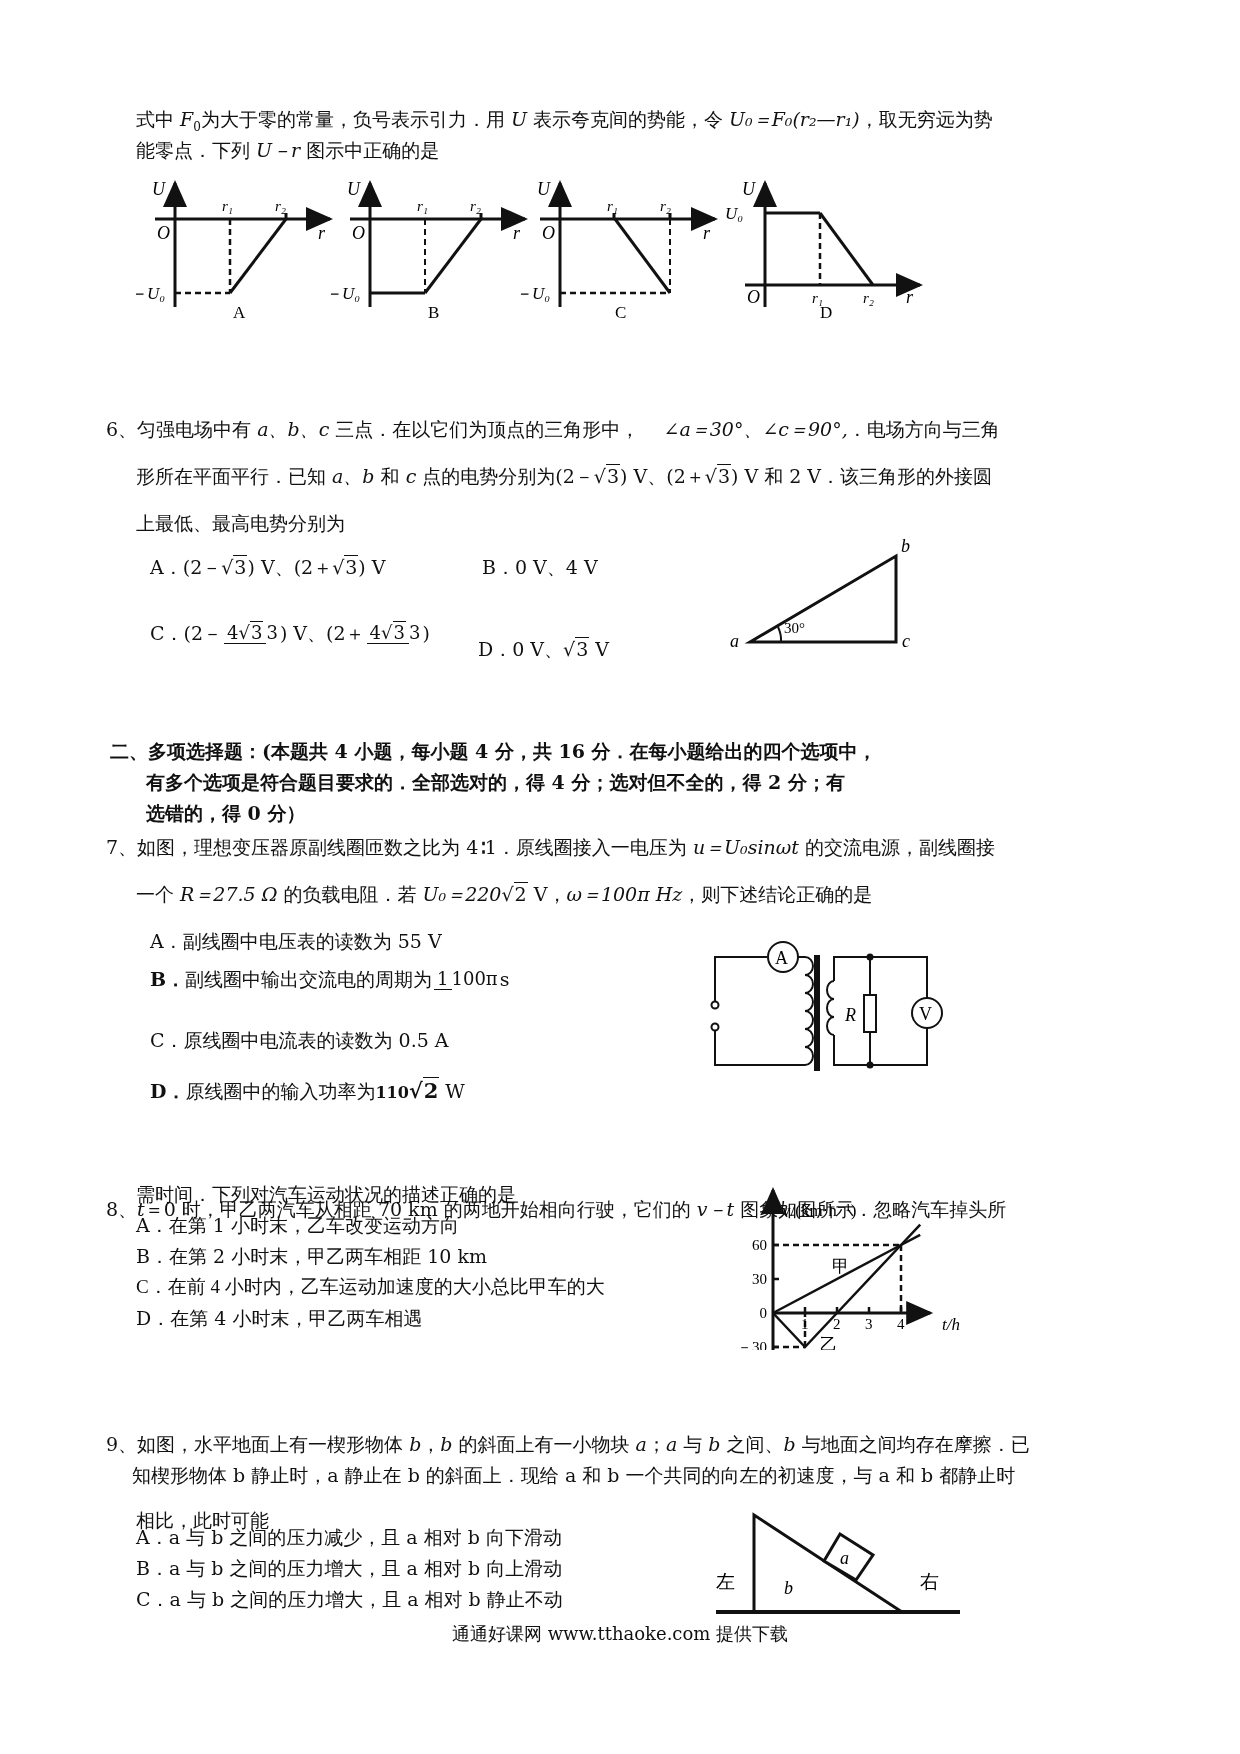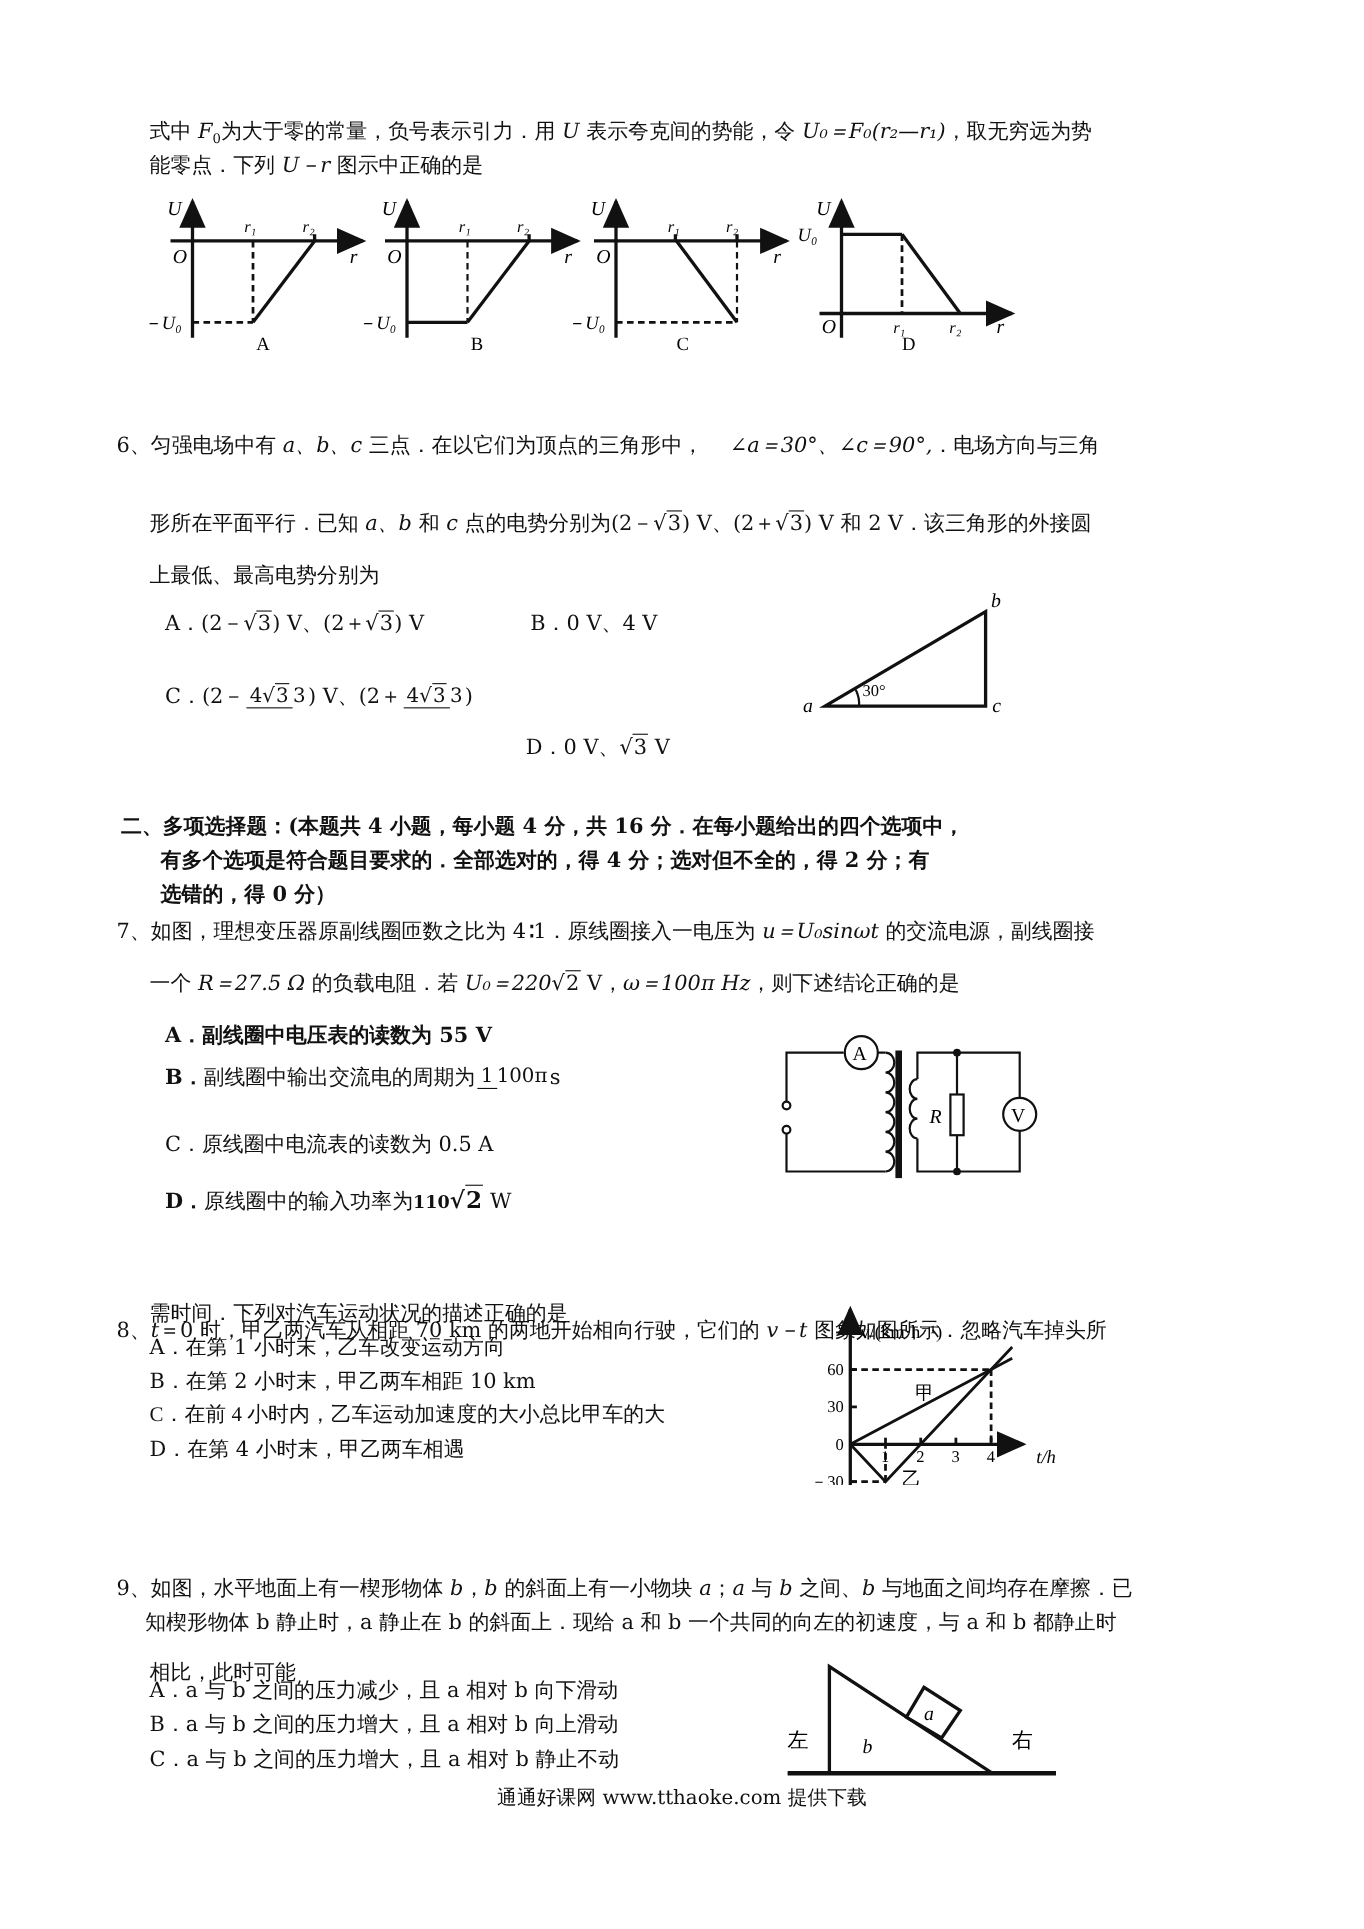--- a/index.html
+++ b/index.html
@@ -93,21 +93,21 @@
     <text x="22" y="20" font-size="18" font-style="italic">U</text>
     <text x="5" y="44" font-size="17" font-style="italic">U₀</text>
     <text x="27" y="128" font-size="18" font-style="italic">O</text>
     <text x="92" y="128" font-size="15" font-style="italic">r₁</text>
     <text x="143" y="128" font-size="15" font-style="italic">r₂</text>
     <text x="186" y="128" font-size="18" font-style="italic">r</text>
     <text x="100" y="143" font-size="17">D</text>
   </g>
 </svg>
 
-<div class="line" style="left:106px; top:394px;">
+<div class="line" style="left:106px; top:418px;">
   <span>6、</span><span>匀强电场中有 </span><i>a、b、c</i><span> 三点．在以它们为顶点的三角形中，</span>&nbsp;&nbsp;&nbsp;&nbsp;<i>∠a＝30°、∠c＝90°,</i><span>．电场方向与三角</span>
 </div>
 <div class="line" style="left:136px; top:465px;">
   <span>形所在平面平行．已知 </span><i>a、b</i><span> 和 </span><i>c</i><span> 点的电势分别为</span><span>(2－</span><span class="sqrt">√<span class="rad">3</span></span><span>) V、</span><span>(2＋</span><span class="sqrt">√<span class="rad">3</span></span><span>) V 和 2 V．该三角形的外接圆</span>
 </div>
 <div class="line" style="left:136px; top:512px;">
   <span>上最低、最高电势分别为</span>
 </div>
 
 <div class="line" style="left:150px; top:556px;">
@@ -123,21 +123,21 @@
       <span class="num"><span>4</span><span class="sqrt">√<span class="rad">3</span></span></span>
       <span class="den">3</span>
     </span>
   <span>) V、(2＋</span>
   <span class="frac">
       <span class="num"><span>4</span><span class="sqrt">√<span class="rad">3</span></span></span>
       <span class="den">3</span>
     </span>
   <span>)</span>
 </div>
-<div class="line" style="left:478px; top:668px;text-align:center;">
+<div class="line" style="left:478px; top:638px;text-align:center;">
   <span>D．</span><span>0 V、</span><span class="sqrt">√<span class="rad">3</span></span><span> V</span>
 </div>
 
 <svg class="abs" style="left:720px; top:530px;" width="220" height="130">
   <polygon points="30,112 176,26 176,112" fill="none" stroke="#111" stroke-width="3"></polygon>
   <path d="M58,97 A 30 30 0 0 1 61,112" fill="none" stroke="#111" stroke-width="2"></path>
   <text x="10" y="117" font-size="18" font-style="italic">a</text>
   <text x="181" y="22" font-size="18" font-style="italic">b</text>
   <text x="182" y="117" font-size="18" font-style="italic">c</text>
   <text x="64" y="103" font-size="15">30°</text>
@@ -146,21 +146,21 @@
 <div class="line bold" style="left:110px; top:740px;">二、多项选择题：(本题共 4 小题，每小题 4 分，共 16 分．在每小题给出的四个选项中，</div>
 <div class="line bold" style="left:146px; top:771px;">有多个选项是符合题目要求的．全部选对的，得 4 分；选对但不全的，得 2 分；有</div>
 <div class="line bold" style="left:146px; top:802px;">选错的，得 0 分）</div>
 
 <div class="line" style="left:106px; top:836px;">
   <span>7、</span><span>如图，理想变压器原副线圈匝数之比为 4∶1．原线圈接入一电压为 </span><i>u＝U₀sinωt</i><span> 的交流电源，副线圈接</span>
 </div>
 <div class="line" style="left:136px; top:883px;">
   <span>一个 </span><i>R＝27.5 Ω</i><span> 的负载电阻．若 </span><i>U₀＝220</i><span class="sqrt">√<span class="rad">2</span></span><span> V，</span><i>ω＝100π Hz</i><span>，则下述结论正确的是</span>
 </div>
-<div class="line" style="left:150px; top:930px;font-weight:bold;">A．副线圈中电压表的读数为 55 V</div>
+<div class="line" style="left:150px; top:930px;">A．副线圈中电压表的读数为 55 V</div>
 <div class="line" style="left:150px; top:968px; display:flex; align-items:center;">
   <span class="bold">B．</span>
     <span>副线圈中输出交流电的周期为</span>
   <span class="frac">
       <span class="num">1</span>
       <span class="den">100π</span>
     </span>
   <span> s</span>
 </div>
 <div class="line" style="left:150px; top:1029px;">C．原线圈中电流表的读数为 0.5 A</div>

